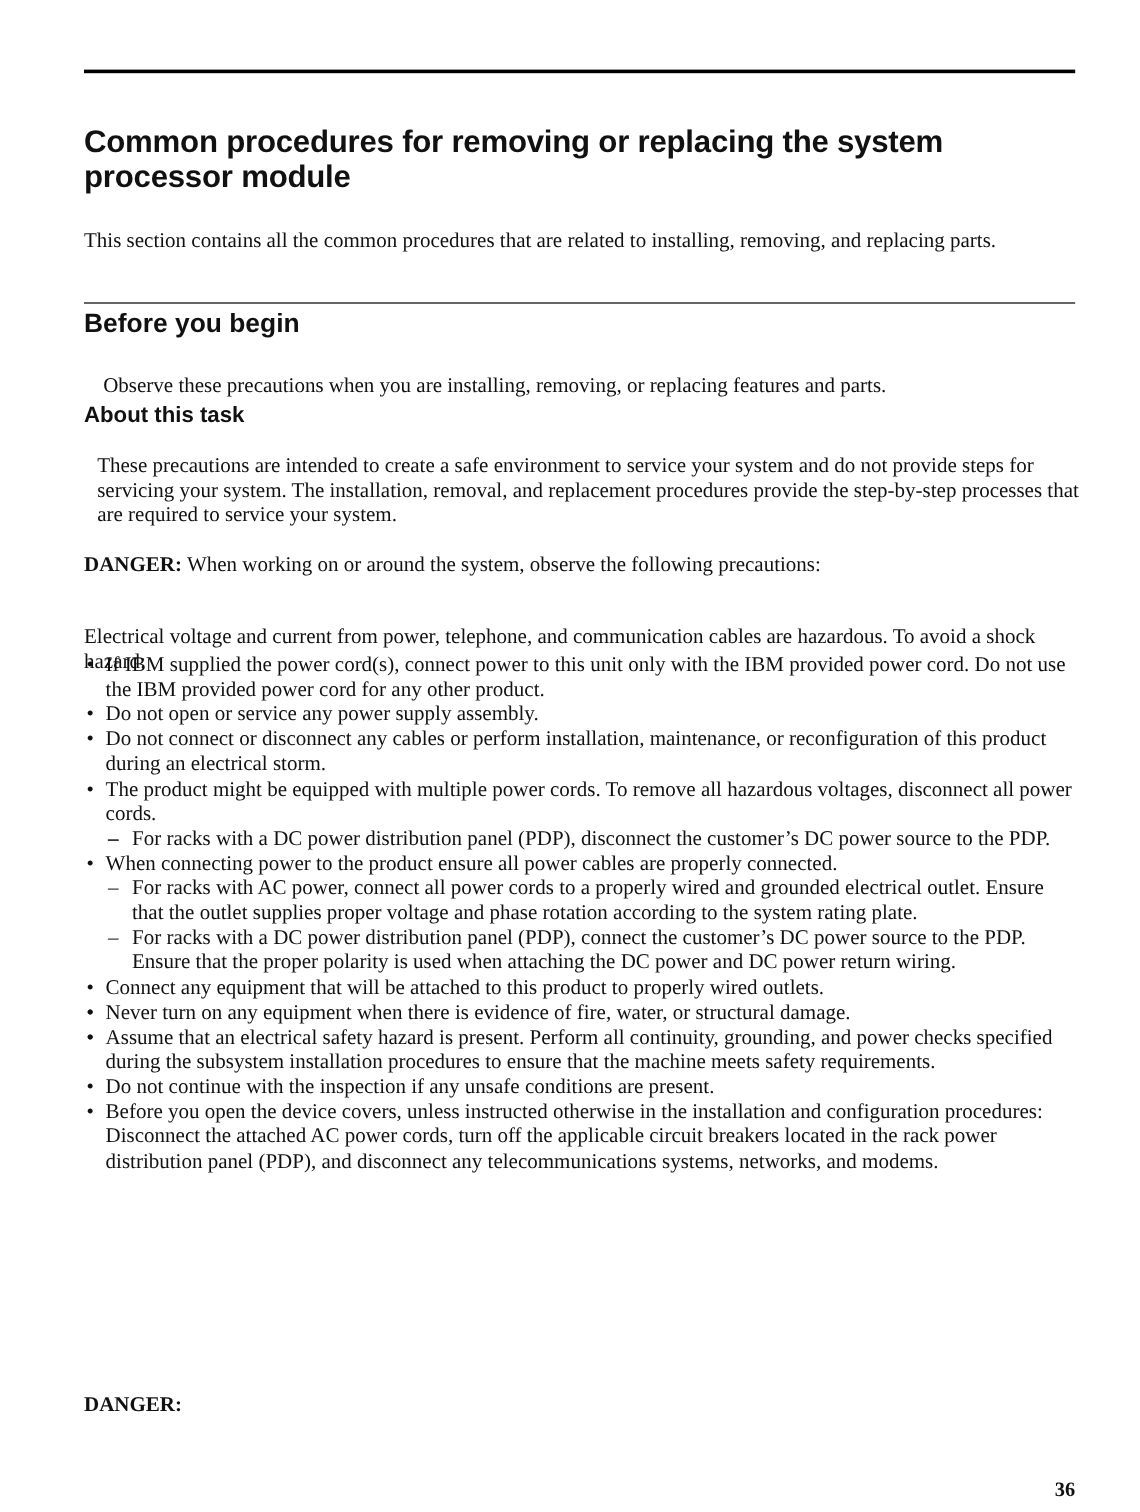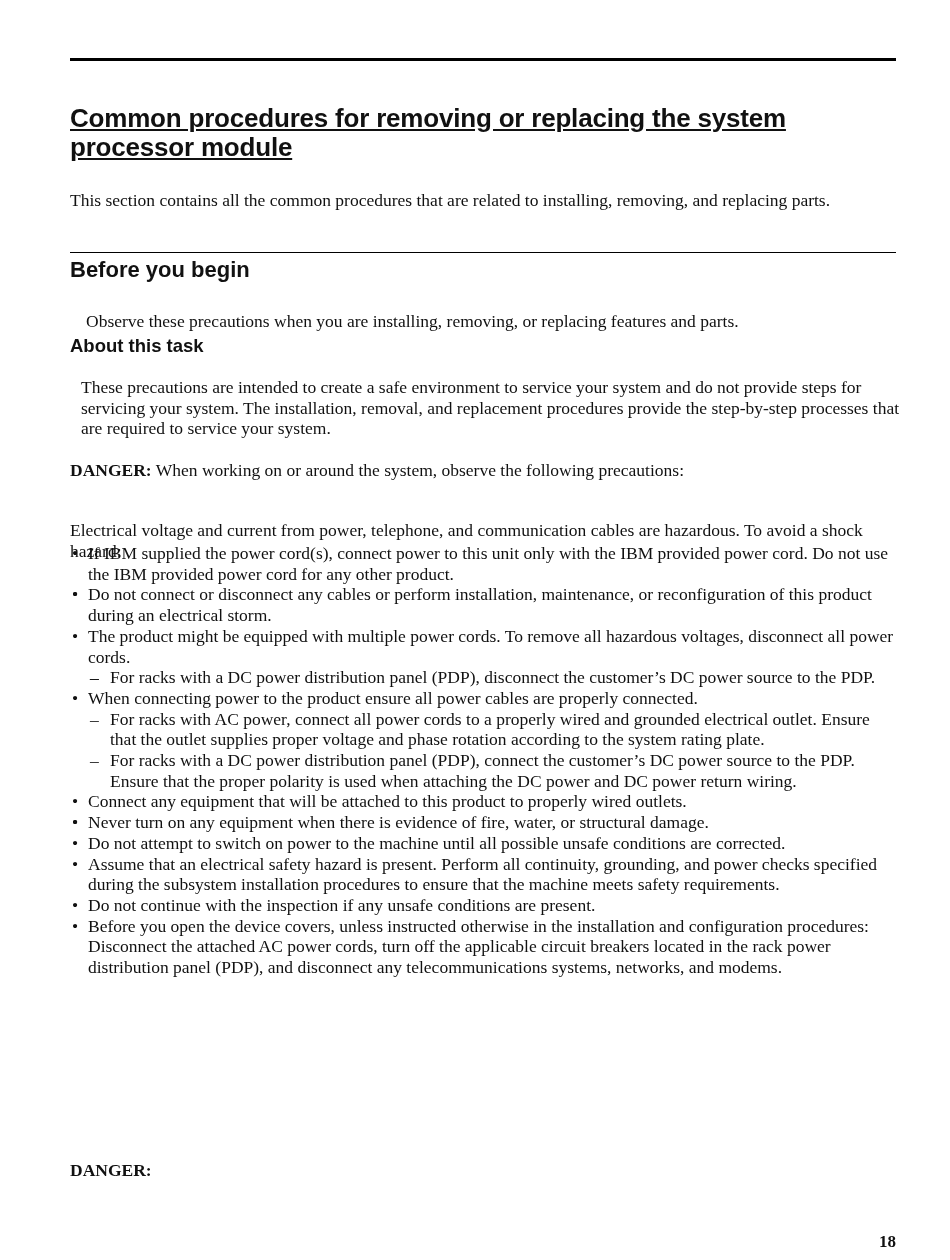--- a/index.html
+++ b/index.html
@@ -1,20 +1,20 @@
 <!DOCTYPE html>
 <html><head>
 <meta charset="utf-8">
 <style>
   html, body { margin: 0; padding: 0; background: #ffffff; }
   body { width: 950px; height: 1260px; position: relative; overflow: hidden; color: #111; }
   .page { position: absolute; left: 70px; top: 0; width: 826px; }
   .top-rule { position: absolute; left: 0; top: 58px; width: 826px; height: 3px; background: #000; }
   h1 { position: absolute; left: 0; top: 104px; margin: 0; width: 826px;
-       font-family: "Liberation Sans", sans-serif; font-weight: bold; font-size: 26px; line-height: 29px; letter-spacing: -0.2px; text-decoration: underline; }
+       font-family: "Liberation Sans", sans-serif; font-weight: bold; font-size: 26px; line-height: 29px; letter-spacing: -0.2px; }
   .intro { position: absolute; left: 0; top: 190px; margin: 0; width: 826px;
        font-family: "Liberation Serif", serif; font-size: 17.5px; line-height: 21px; }
   .sec-rule { position: absolute; left: 0; top: 252px; width: 826px; height: 1px; background: #000; }
   h2 { position: absolute; left: 0; top: 256px; margin: 0;
        font-family: "Liberation Sans", sans-serif; font-weight: bold; font-size: 22px; line-height: 28px; text-align: right; }
   .observe { position: absolute; left: 0; top: 295px; margin: 16px; width: 826px;
        font-family: "Liberation Serif", serif; font-size: 17.5px; line-height: 21px; }
   h3 { position: absolute; left: 0; top: 334px; margin: 0;
        font-family: "Liberation Sans", sans-serif; font-weight: bold; font-size: 18.5px; line-height: 24px; text-align: right; }
   .body-text { position: absolute; left: 0; width: 826px; margin: 0;
@@ -55,36 +55,36 @@
   <h3>About this task</h3>
 
   <p class="body-text p-task">These precautions are intended to create a safe environment to service your system and do not provide steps for servicing your system. The installation, removal, and replacement procedures provide the step-by-step processes that are required to service your system.</p>
 
   <p class="body-text p-danger"><span class="bold">DANGER:</span><span> When working on or around the system, observe the following precautions:</span></p>
 
   <p class="body-text p-elec">Electrical voltage and current from power, telephone, and communication cables are hazardous. To avoid a shock hazard:</p>
 
   <ul class="bullets" id="bullet-list">
       <li><span class="bul">•</span><span>If IBM supplied the power cord(s), connect power to this unit only with the IBM provided power cord. Do not use the IBM provided power cord for any other product.</span></li>
-      <li><span class="bul">•</span></li>
+      <li><span class="bul">•</span><span>Do not open or service any power supply assembly.</span></li>
       <li><span class="bul">•</span><span>Do not connect or disconnect any cables or perform installation, maintenance, or reconfiguration of this product during an electrical storm.</span></li>
       <li><span class="bul">•</span><span>The product might be equipped with multiple power cords. To remove all hazardous voltages, disconnect all power cords.</span><ul class="sub">
           <li><span class="dash">–</span></li>
           <li><span class="dash">–</span><span>For racks with a DC power distribution panel (PDP), disconnect the customer’s DC power source to the PDP.</span></li>
         </ul></li>
       <li><span class="bul">•</span><span>When connecting power to the product ensure all power cables are properly connected.</span><ul class="sub">
           <li><span class="dash">–</span><span>For racks with AC power, connect all power cords to a properly wired and grounded electrical outlet. Ensure that the outlet supplies proper voltage and phase rotation according to the system rating plate.</span></li>
           <li><span class="dash">–</span><span>For racks with a DC power distribution panel (PDP), connect the customer’s DC power source to the PDP. Ensure that the proper polarity is used when attaching the DC power and DC power return wiring.</span></li>
         </ul></li>
       <li><span class="bul">•</span><span>Connect any equipment that will be attached to this product to properly wired outlets.</span></li>
       <li><span class="bul">•</span></li>
       <li><span class="bul">•</span><span>Never turn on any equipment when there is evidence of fire, water, or structural damage.</span></li>
-      <li><span class="bul">•</span><span>Do not attempt to switch on power to the machine until all possible unsafe conditions are corrected.</span></li>
+      <li><span class="bul">•</span></li>
       <li><span class="bul">•</span><span>Assume that an electrical safety hazard is present. Perform all continuity, grounding, and power checks specified during the subsystem installation procedures to ensure that the machine meets safety requirements.</span></li>
       <li><span class="bul">•</span><span>Do not continue with the inspection if any unsafe conditions are present.</span></li>
       <li><span class="bul">•</span><span>Before you open the device covers, unless instructed otherwise in the installation and configuration procedures: Disconnect the attached AC power cords, turn off the applicable circuit breakers located in the rack power distribution panel (PDP), and disconnect any telecommunications systems, networks, and modems.</span></li>
     </ul>
 
   <p class="body-text p-danger2 bold">DANGER:</p>
 
   <div class="footer-left">© Copyright IBM Corp. 2018</div>
-  <div class="footer-right">18</div>
+  <div class="footer-right">36</div>
 </div>
 
 </body></html>

